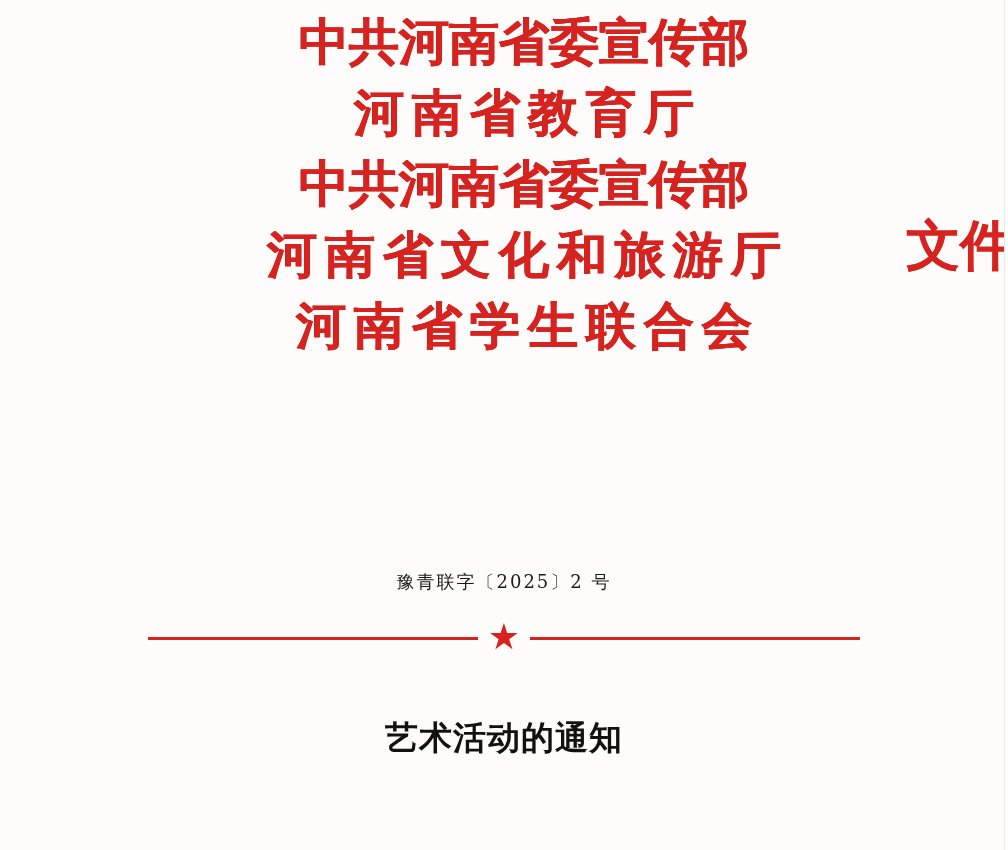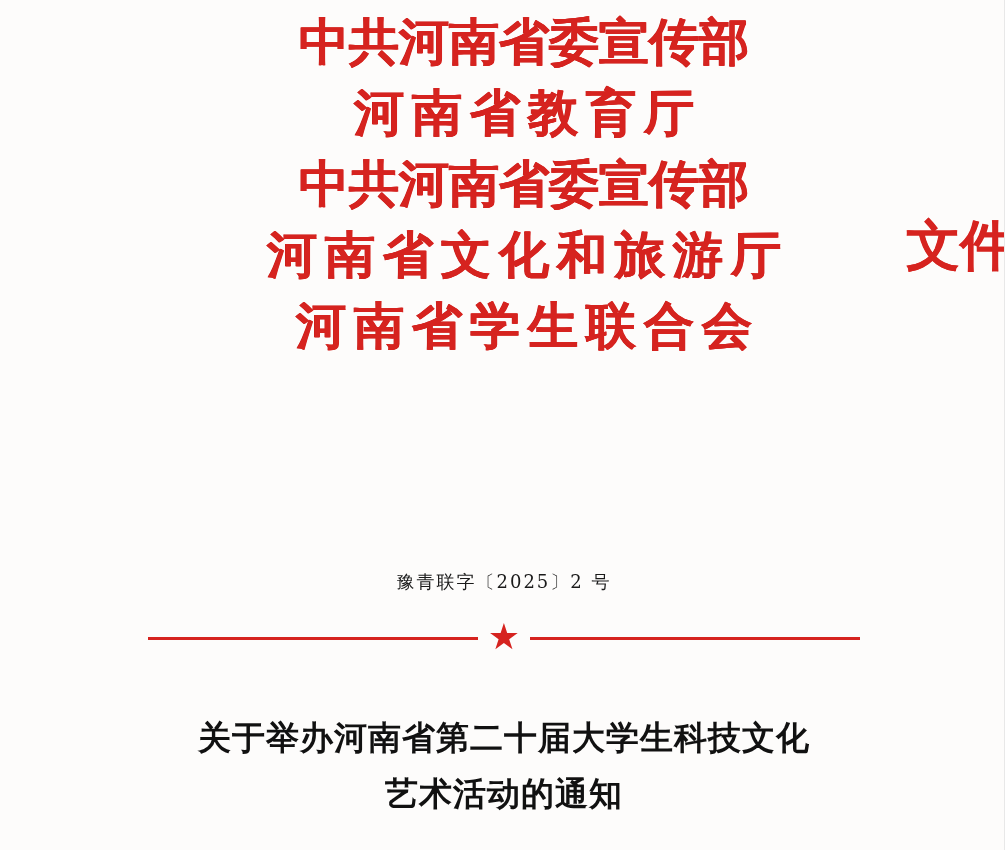--- a/index.html
+++ b/index.html
@@ -153,18 +153,17 @@
 
   <div class="doc-number">豫青联字〔2025〕2 号</div>
 
   <div class="sep-rule">
     <div class="sep-line"></div>
     <div class="sep-star">★</div>
     <div class="sep-line"></div>
   </div>
 
   <div class="doc-title">
-    <span class="t-line">关于举办河南省第二十届大学生科技文化</span>
     <span class="t-line">艺术活动的通知</span>
   </div>
 
   <div class="page-edge"></div>
 </div>
 
 </body></html>

